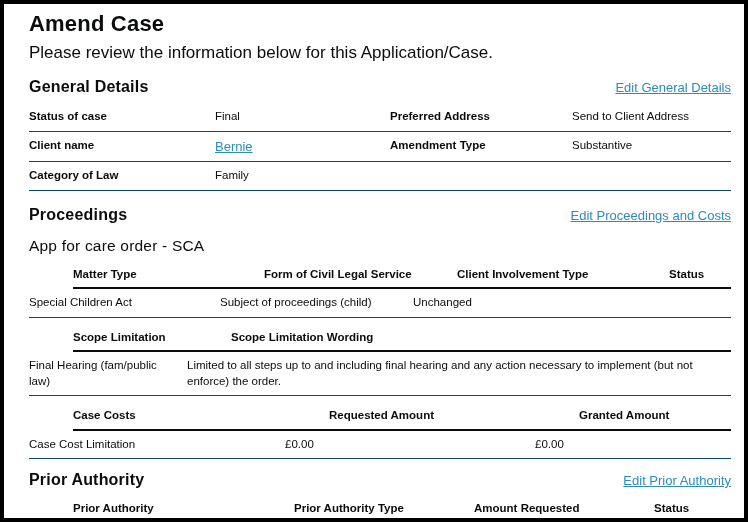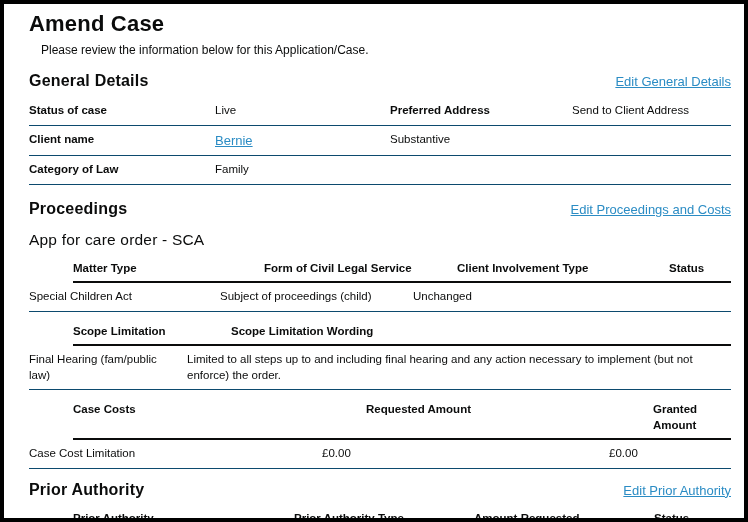--- a/index.html
+++ b/index.html
@@ -10,21 +10,21 @@
     color:#0b0c0c;
   }
   .frame {
     width:748px; height:522px;
     border:4px solid #000;
     background:#fff;
     padding:4px 13px 0 25px;
     overflow:hidden;
   }
   h1 { font-size:22px; font-weight:bold; margin-top:3px; letter-spacing:.2px; }
-  .subtitle { font-size:12px; margin-top:6px;margin-left:12px; }
+  .subtitle { font-size:17px; margin-top:6px; }
 
   .section-head {
     display:flex; justify-content:space-between; align-items:baseline;
   }
   .section-head h2 { font-size:16px; font-weight:bold; letter-spacing:.2px; }
   h3 { font-size:15.5px; font-weight:normal; letter-spacing:.2px; margin-top:13px; }
 
   a.lnk {
     color:#2b8cc4; text-decoration:underline; font-size:13px; cursor:pointer;
   }
@@ -46,46 +46,47 @@
   .data-row {
     border-bottom:1px solid #0c4a6e;
     padding:6px 0 6px;
   }
   .cell { padding-right:10px; }
   .b { font-weight:bold; }
 
   .cols-gd    { grid-template-columns:186px 175px 182px 1fr; }
   .cols-proc  { grid-template-columns:191px 193px 212px 1fr; }
   .cols-scope { grid-template-columns:158px 1fr; }
-  .cols-costs { grid-template-columns:256px 250px 1fr;gap:37px; }
+  .cols-costs { grid-template-columns:256px 250px 1fr; }
   .cols-pa    { grid-template-columns:221px 180px 180px 1fr; }
 </style>
 </head>
 <body>
 
 <div class="frame">
 
   <h1>Amend Case</h1>
   <p class="subtitle">Please review the information below for this Application/Case.</p>
 
   <div class="section-head mt-sec">
     <h2>General Details</h2>
     <a class="lnk">Edit General Details</a>
   </div>
 
   <div class="mt-tbl">
     <div class="row data-row cols-gd">
       <span class="cell b">Status of case</span>
-      <span class="cell">Live</span>
+      <span class="cell">Final</span>
       <span class="cell b">Preferred Address</span>
       <span class="cell">Send to Client Address</span>
     </div>
     <div class="row data-row cols-gd">
       <span class="cell b">Client name</span>
       <span class="cell"><a class="lnk">Bernie</a></span>
+      <span class="cell b">Amendment Type</span>
       <span class="cell">Substantive</span>
     </div>
     <div class="row data-row cols-gd">
       <span class="cell b">Category of Law</span>
       <span class="cell">Family</span>
       <span class="cell b"></span>
       <span class="cell"></span>
     </div>
   </div>
 

